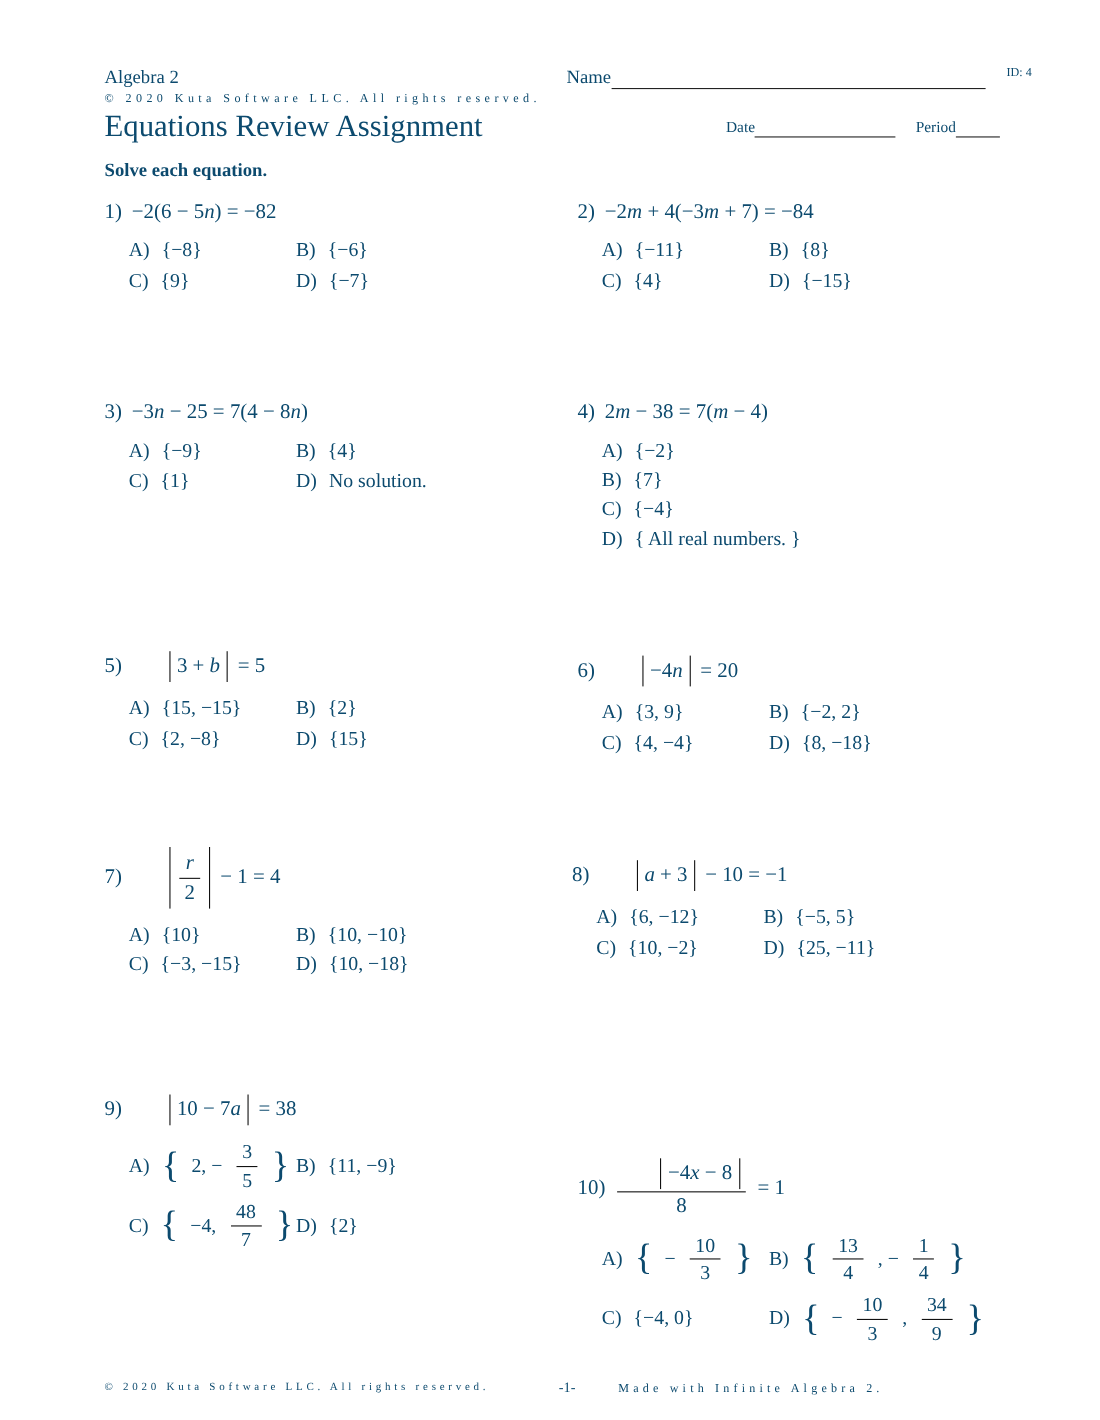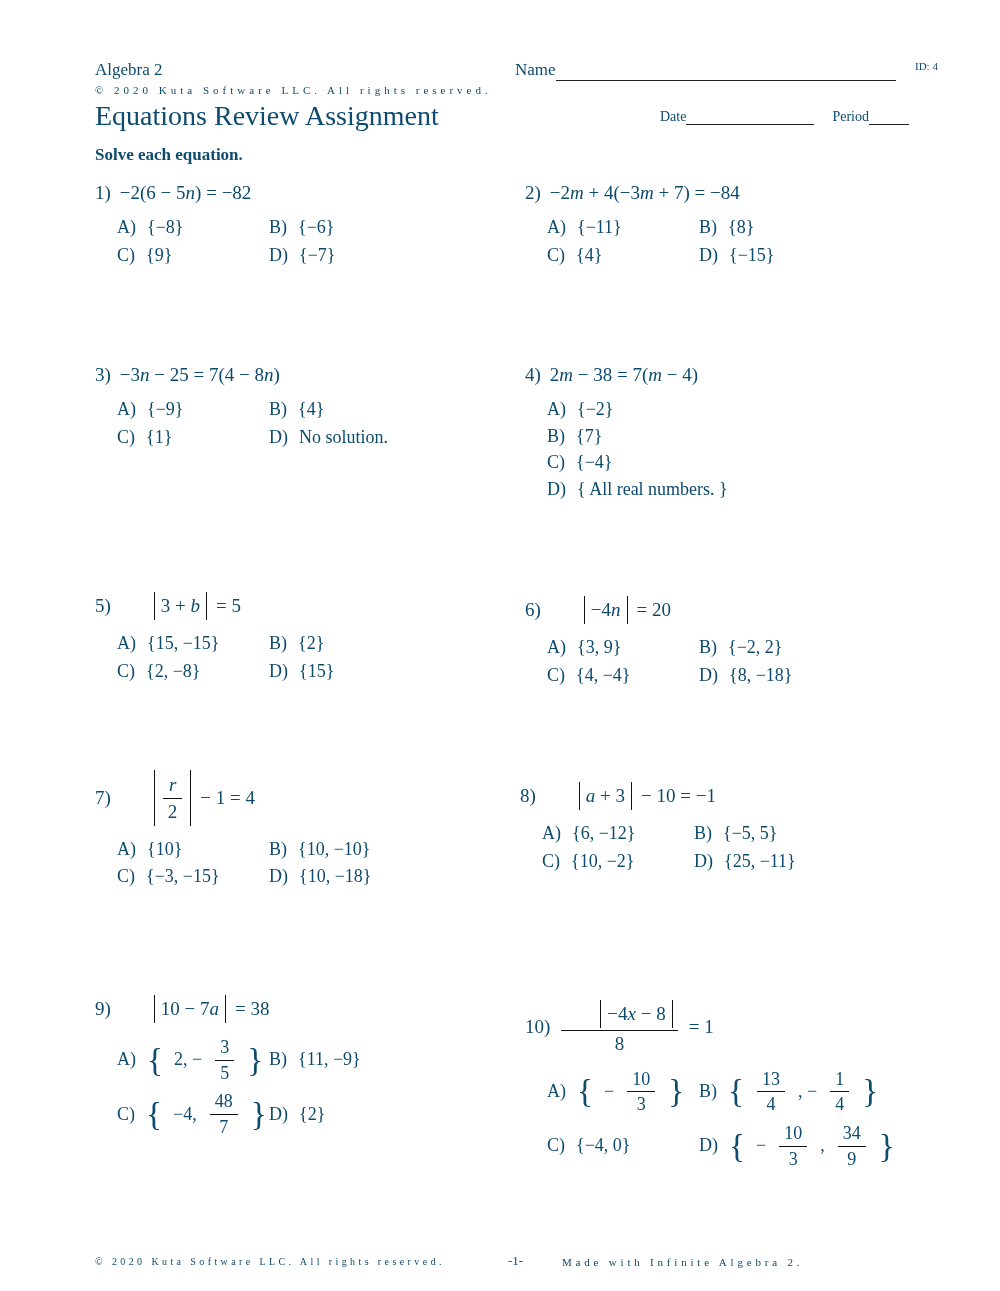--- a/index.html
+++ b/index.html
@@ -36,21 +36,21 @@
   .bb{font-size:185%;font-weight:400;line-height:0;vertical-align:middle;}
   #p1{left:95px;top:182px;}
   #p2{left:525px;top:182px;}
   #p3{left:95px;top:364px;}
   #p4{left:525px;top:364px;}
   #p5{left:95px;top:592px;}
   #p6{left:525px;top:596px;}
   #p7{left:95px;top:770px;}
   #p8{left:520px;top:782px;}
   #p9{left:95px;top:995px;}
-  #p10{left:525px;top:999px;}
+  #p10{left:525px;top:1052px;}
   
   .footer-left{left:95px;top:1256px;font-size:10px;letter-spacing:3.4px;white-space:nowrap;}
   .footer-page{left:508px;top:1253px;font-size:13px;}
   .footer-right{left:562px;top:1256px;font-size:11px;letter-spacing:3.8px;white-space:nowrap;}
 </style>
 </head>
 <body>
 
 <div class="sheet">
 

